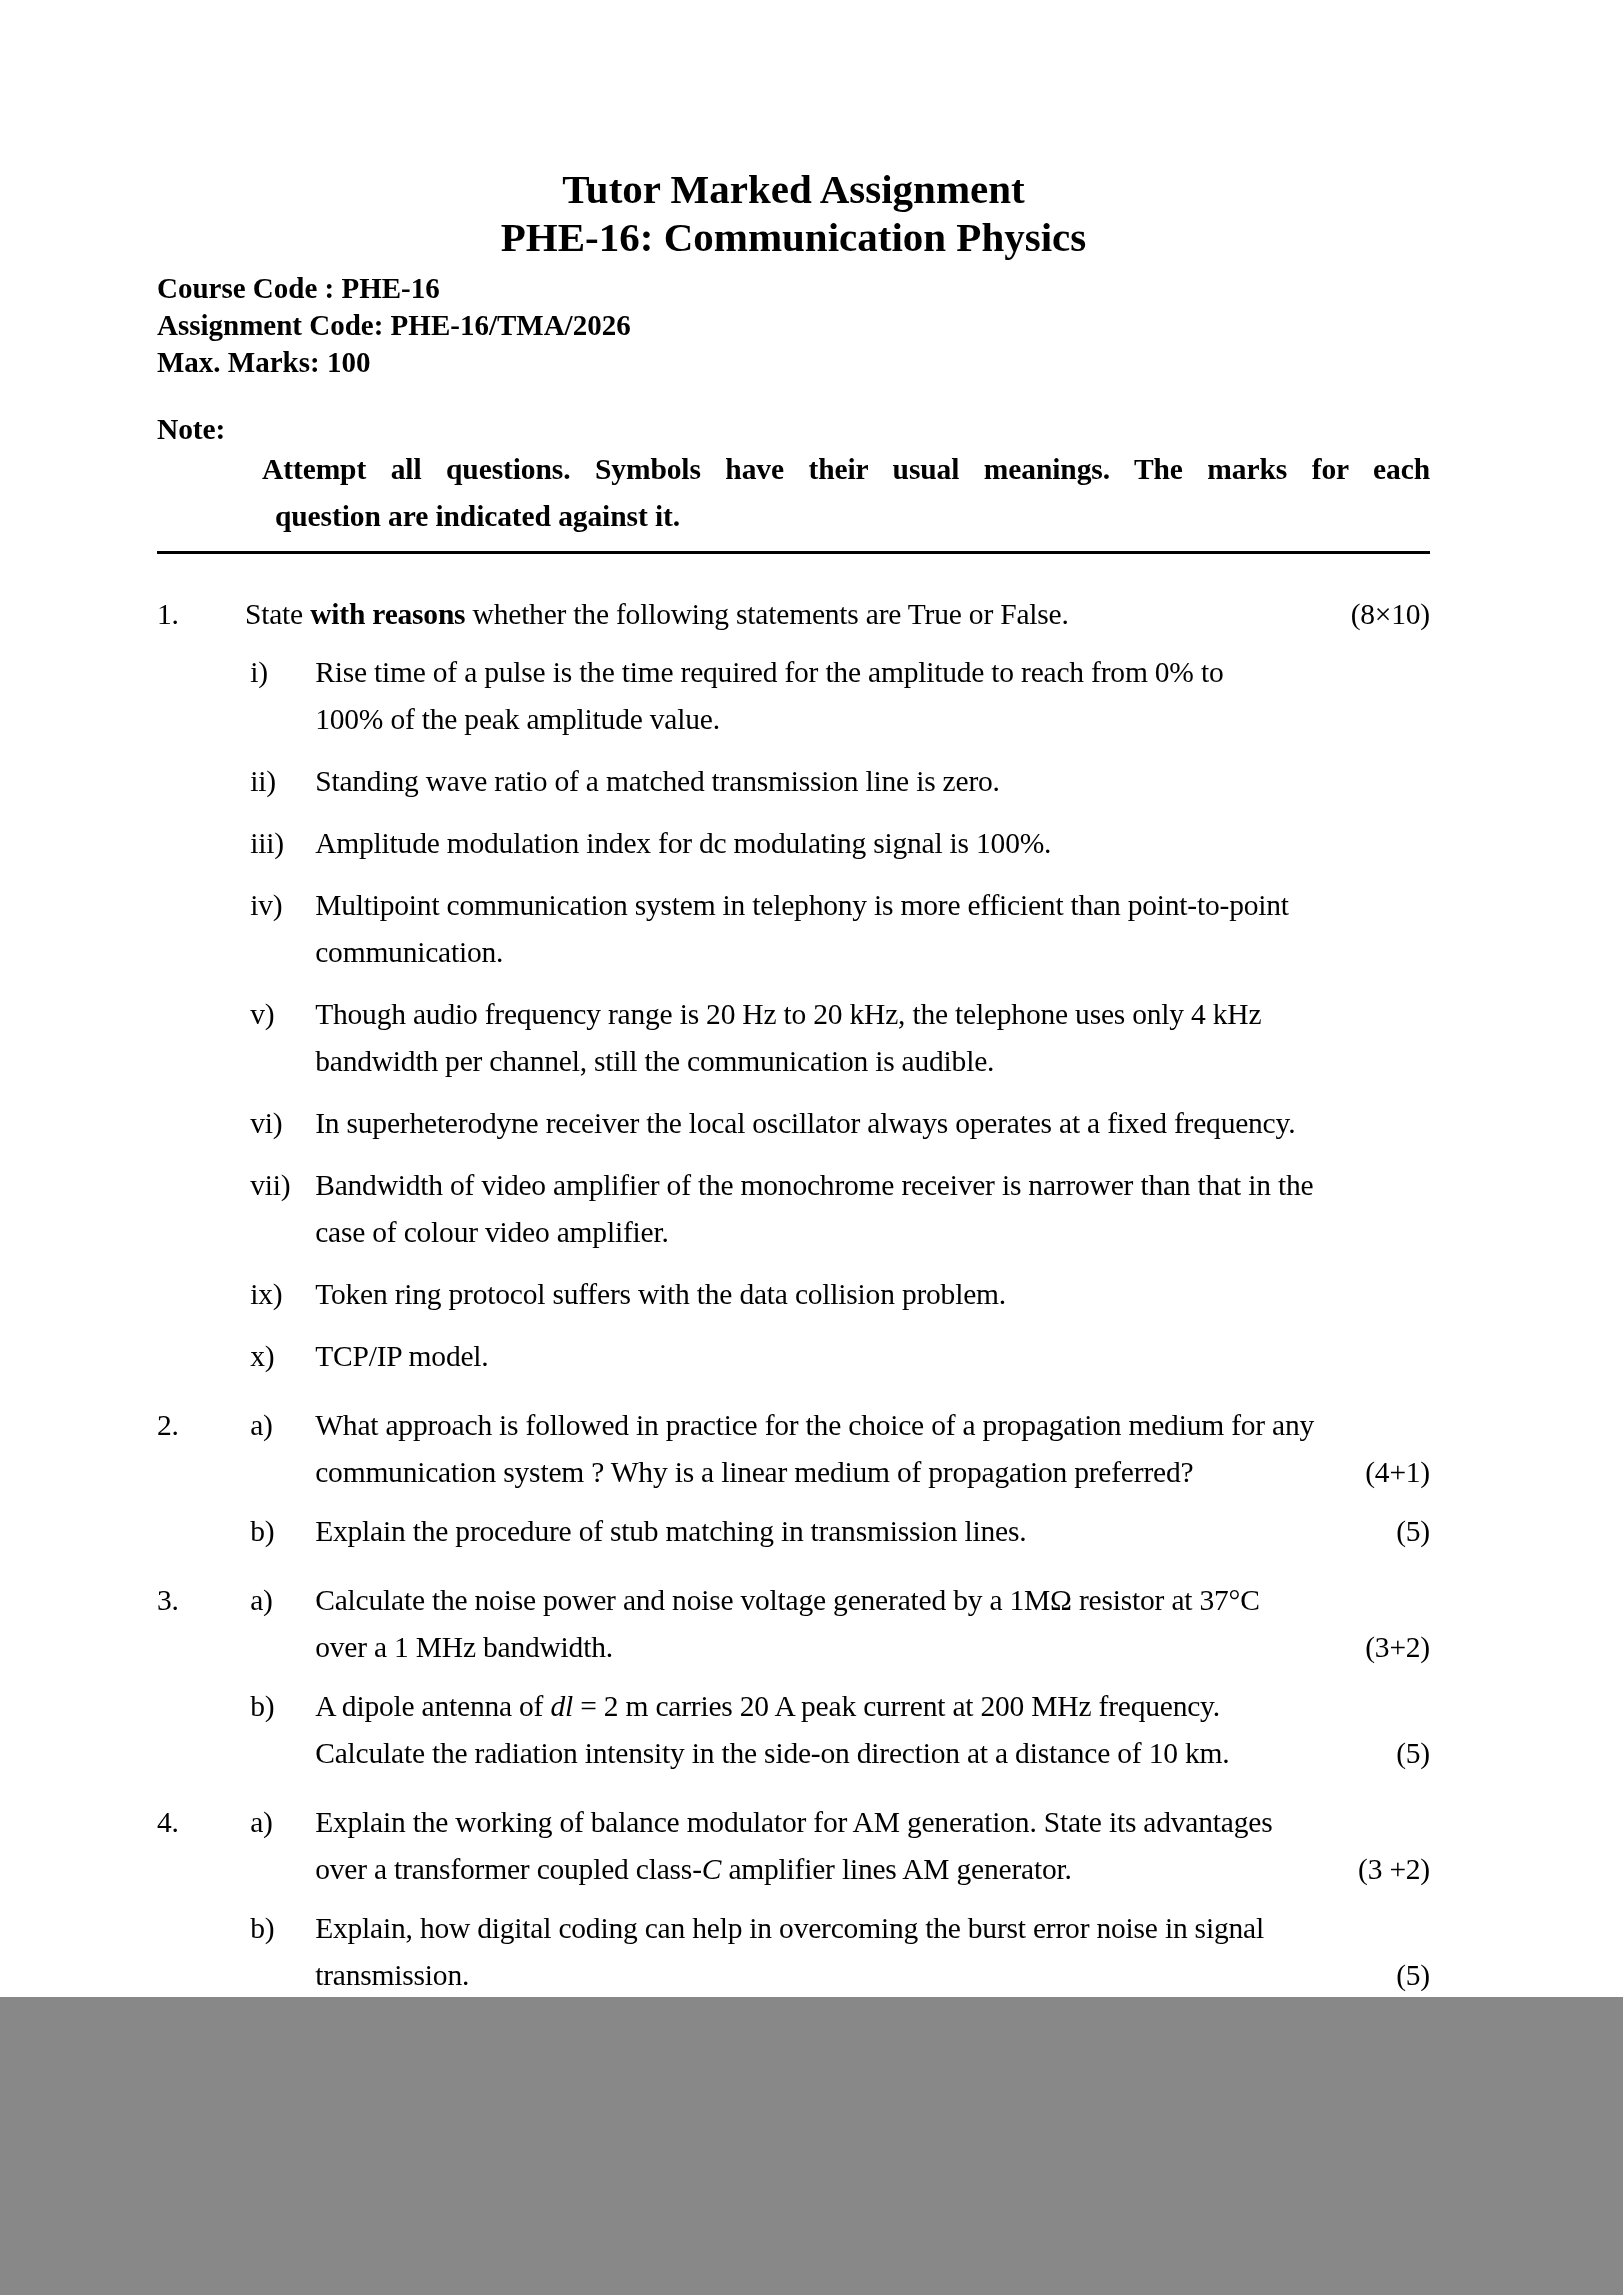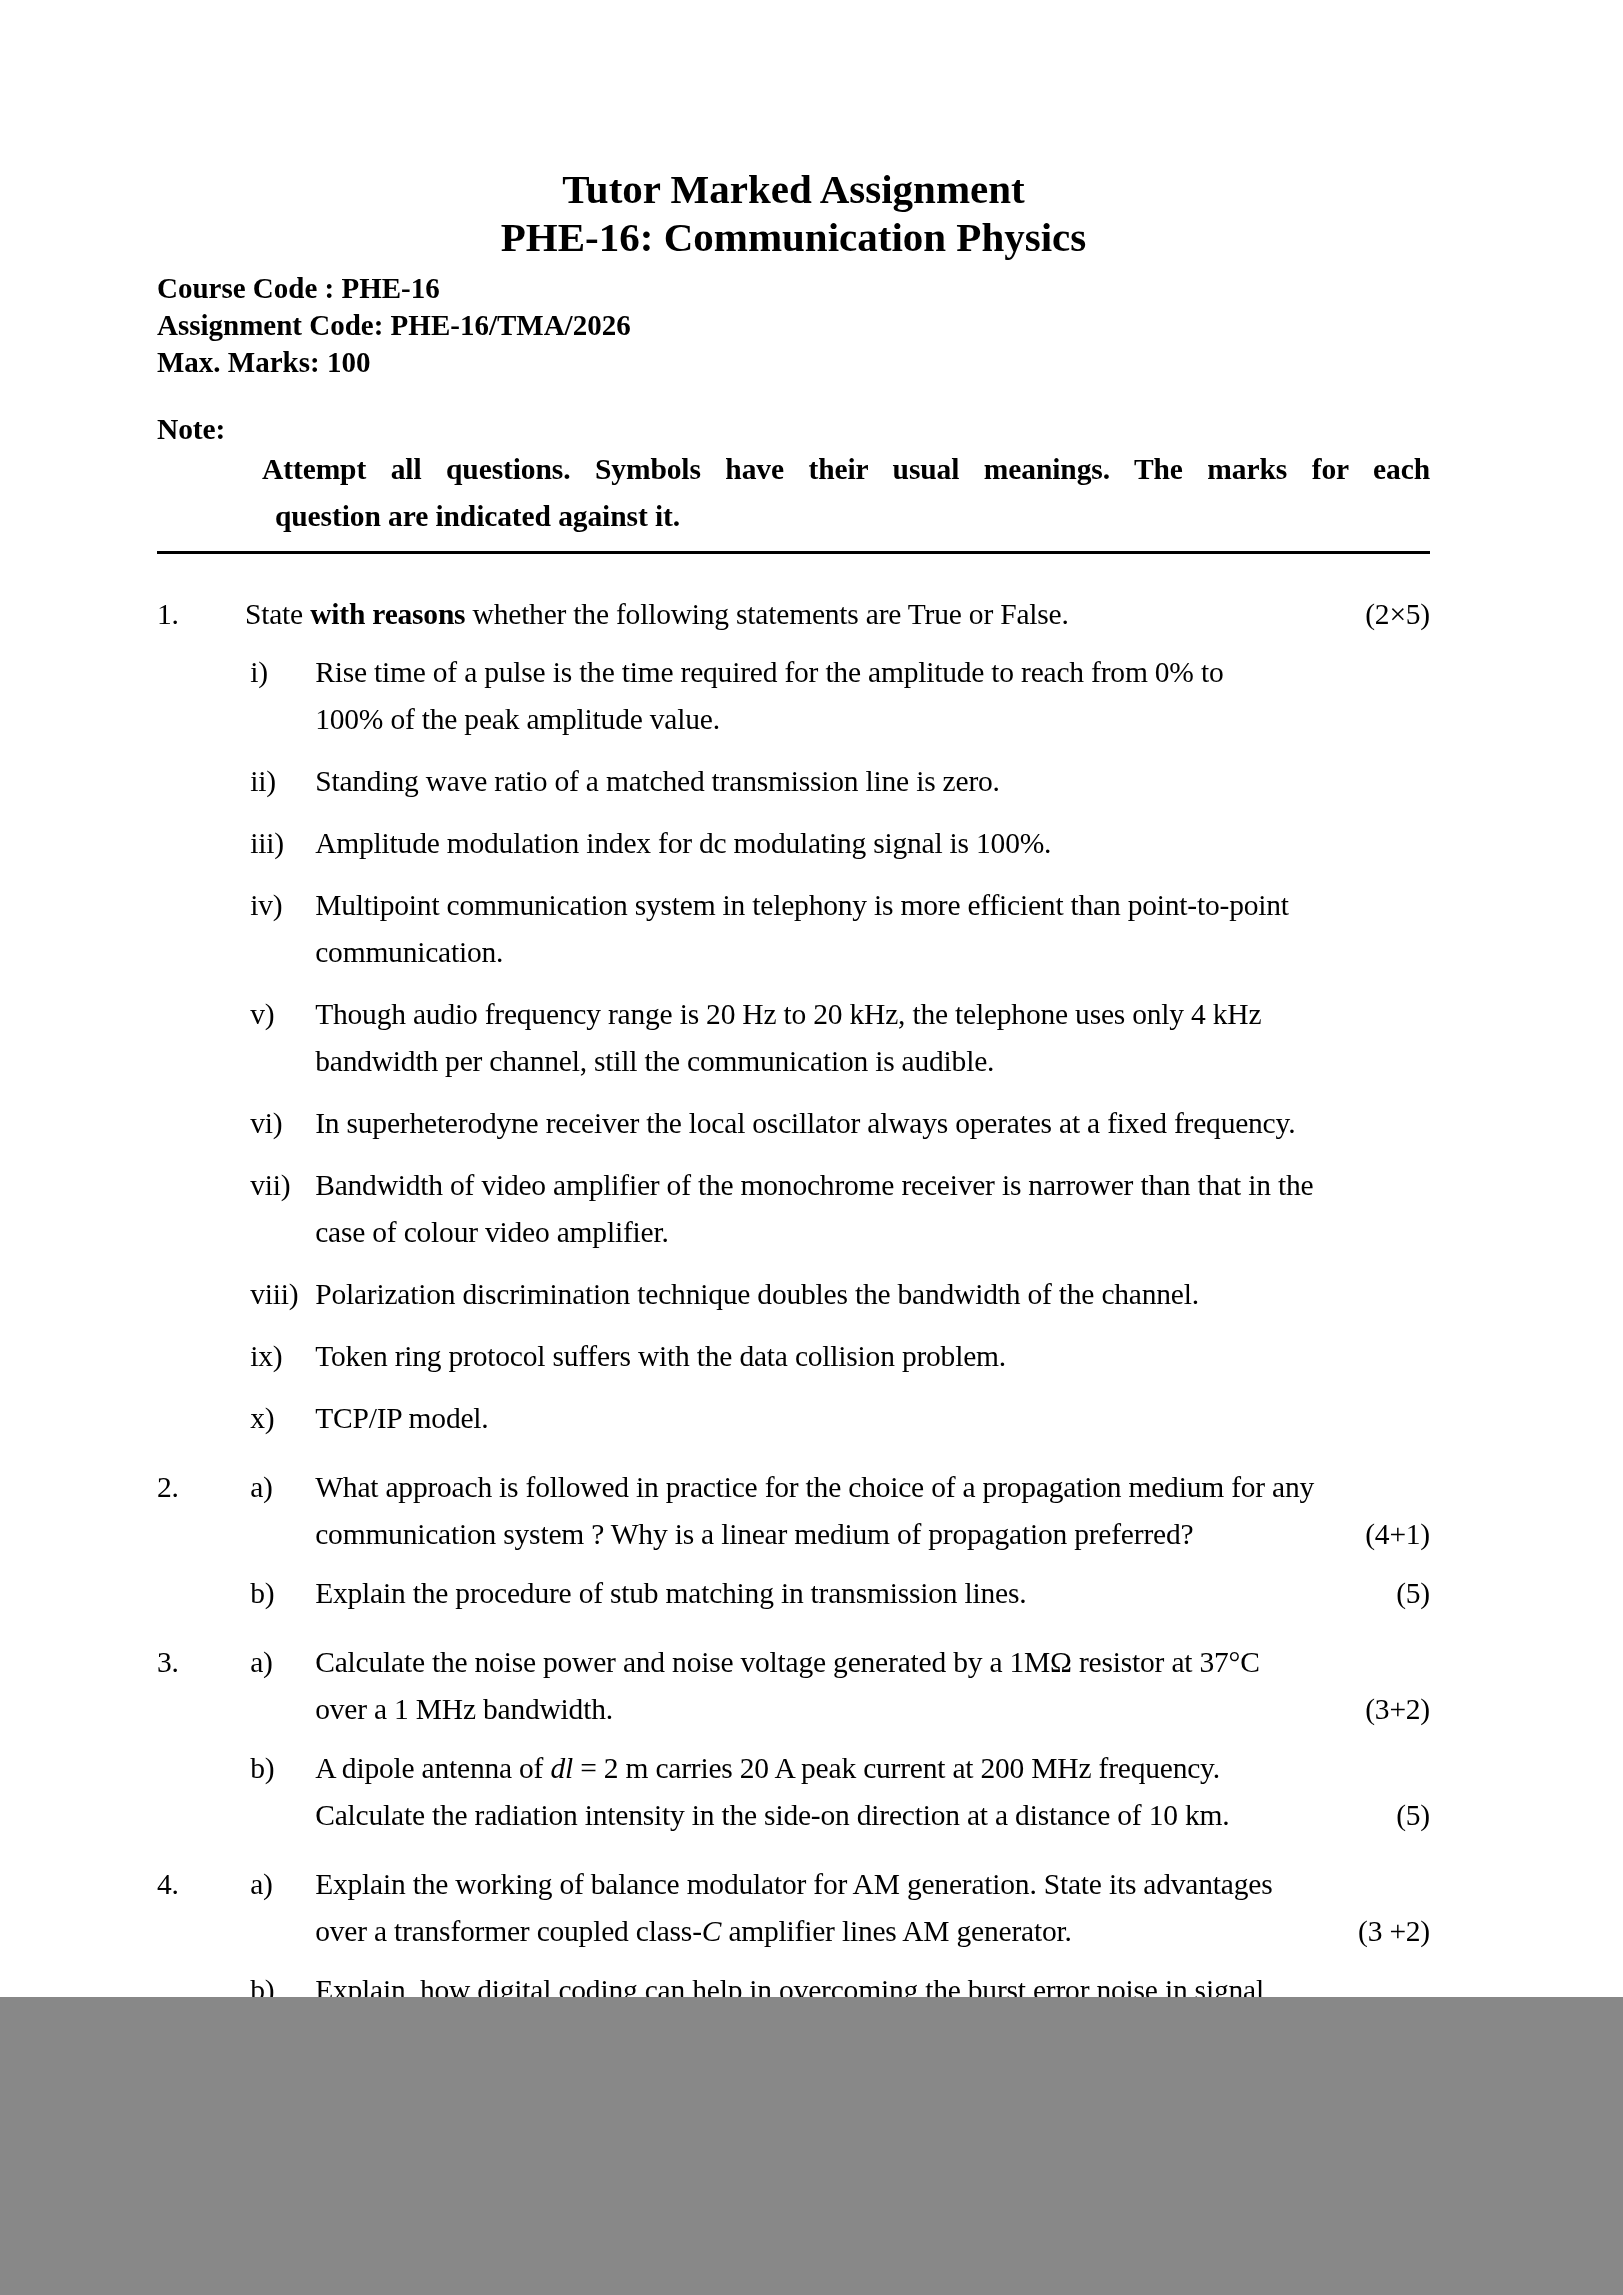--- a/index.html
+++ b/index.html
@@ -78,21 +78,21 @@
 
     <div class="rule"></div>
 
     <div class="questions">
 
       <div class="q q-first">
         <div class="qnum">1.</div>
         <div class="qbody">
           <div class="lm">
             <span class="t"><span>State </span><span class="bd">with reasons</span><span> whether the following statements are True or False.</span></span>
-            <span class="marks">(2×5)</span>
+            <span class="marks">(8×10)</span>
           </div>
 
           <div class="sub sub-first">
             <span>i)</span>
             <div>
               <div class="line">Rise time of a pulse is the time required for the amplitude to reach from 0% to</div>
               <div class="line">100% of the peak amplitude value.</div>
             </div>
           </div>
 
@@ -134,26 +134,20 @@
           </div>
 
           <div class="sub">
             <span>vii)</span>
             <div>
               <div class="line">Bandwidth of video amplifier of the monochrome receiver is narrower than that in the</div>
               <div class="line">case of colour video amplifier.</div>
             </div>
           </div>
 
-          <div class="sub">
-            <span>viii)</span>
-            <div>
-              <div class="line">Polarization discrimination technique doubles the bandwidth of the channel.</div>
-            </div>
-          </div>
 
           <div class="sub">
             <span>ix)</span>
             <div>
               <div class="line">Token ring protocol suffers with the data collision problem.</div>
             </div>
           </div>
 
           <div class="sub">
             <span>x)</span>

